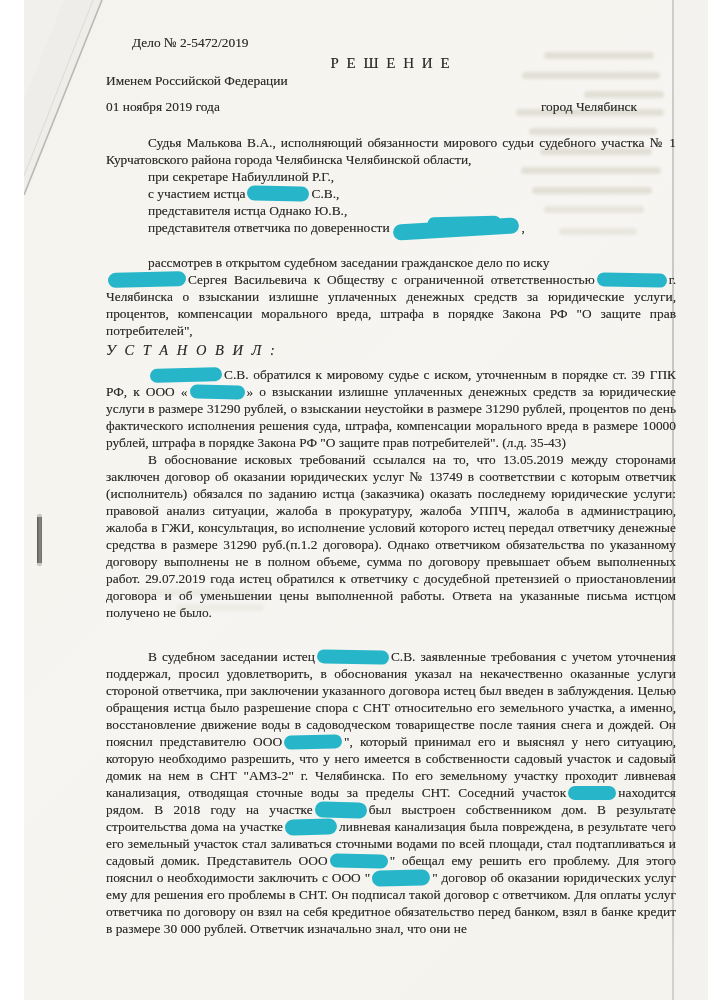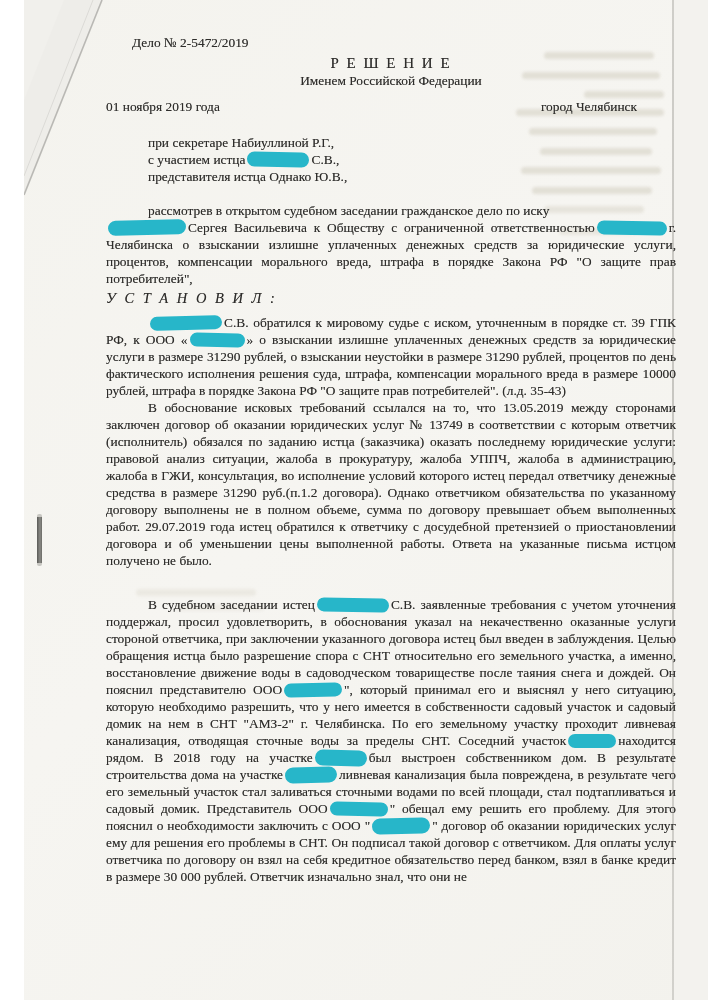--- a/index.html
+++ b/index.html
@@ -32,21 +32,21 @@
   .b12{left:152px;top:604px;width:88px; opacity:.45;}
   
   .doc{
     position:absolute;left:82px;top:34px;width:570px;
     font-family:"Liberation Serif","DejaVu Serif",serif;
     font-size:13.4px;line-height:17px;color:#2e2d2b;
     text-shadow:0 0 0.4px rgba(46,45,43,0.5);
   }
   .case-no{padding-left:26px;}
   .title{text-align:center;margin-top:4px;font-size:15px;letter-spacing:2px;}
-  .subtitle{text-align:center;}
+  .subtitle{}
   .date-row{display:flex;justify-content:space-between;padding-right:39px;margin-top:9px;}
   .intro{margin-top:19px;}
   .jwrap{text-indent:42px;text-align:justify;}
   .ind-line{padding-left:42px;}
   .para{margin:0;text-align:justify;}
   .ti{text-indent:42px;}
   .case-p{margin-top:17px;}
   .heading{margin:3px 0 7px;font-size:14.5px;letter-spacing:2.5px;font-style:italic;}
   .p3{margin-top:27px;}
   
@@ -95,23 +95,25 @@
     <div class="case-no">Дело № 2-5472/2019</div>
     <div class="title">Р Е Ш Е Н И Е</div>
     <div class="subtitle">Именем Российской Федерации</div>
 
     <div class="date-row">
       <span>01 ноября 2019 года</span>
       <span>город Челябинск</span>
     </div>
 
     <div class="intro">
+      <div class="jwrap">Судья Малькова В.А., исполняющий обязанности мирового судьи судебного участка № 1 Курчатовского района города Челябинска Челябинской области,</div>
       <div class="ind-line">при секретаре Набиуллиной Р.Г.,</div>
       <div class="ind-line"><span>с участием истца</span><span class="redact w62 tilt2"></span><span>С.В.,</span></div>
       <div class="ind-line">представителя истца Однако Ю.В.,</div>
+      <div class="ind-line"><span>представителя ответчика по доверенности</span><span class="swoosh"></span><span>,</span></div>
     </div>
 
     <p class="para ti case-p"><span>рассмотрев в открытом судебном заседании гражданское дело по иску</span><br>
       <span class="redact w78 tilt1"></span><span>Сергея Васильевича к Обществу с ограниченной ответственностью</span><span class="redact w70 tilt2"></span><span>г. Челябинска о взыскании излишне уплаченных денежных средств за юридические услуги, процентов, компенсации морального вреда, штрафа в порядке Закона РФ "О защите прав потребителей",</span></p>
 
     <div class="heading">У С Т А Н О В И Л :</div>
 
     <p class="para ti"><span class="redact w72 tilt1"></span><span>С.В. обратился к мировому судье с иском, уточненным в порядке ст. 39 ГПК РФ, к ООО «</span><span class="redact w55 tilt2"></span><span>» о взыскании излишне уплаченных денежных средств за юридические услуги в размере 31290 рублей, о взыскании неустойки в размере 31290 рублей, процентов по день фактического исполнения решения суда, штрафа, компенсации морального вреда в размере 10000 рублей, штрафа в порядке Закона РФ "О защите прав потребителей". (л.д. 35-43)</span></p>
 
     <p class="para ti">В обоснование исковых требований ссылался на то, что 13.05.2019 между сторонами заключен договор об оказании юридических услуг № 13749 в соответствии с которым ответчик (исполнитель) обязался по заданию истца (заказчика) оказать последнему юридические услуги: правовой анализ ситуации, жалоба в прокуратуру, жалоба УППЧ, жалоба в администрацию, жалоба в ГЖИ, консультация, во исполнение условий которого истец передал ответчику денежные средства в размере 31290 руб.(п.1.2 договора). Однако ответчиком обязательства по указанному договору выполнены не в полном объеме, сумма по договору превышает объем выполненных работ. 29.07.2019 года истец обратился к ответчику с досудебной претензией о приостановлении договора и об уменьшении цены выполненной работы. Ответа на указанные письма истцом получено не было.</p>

